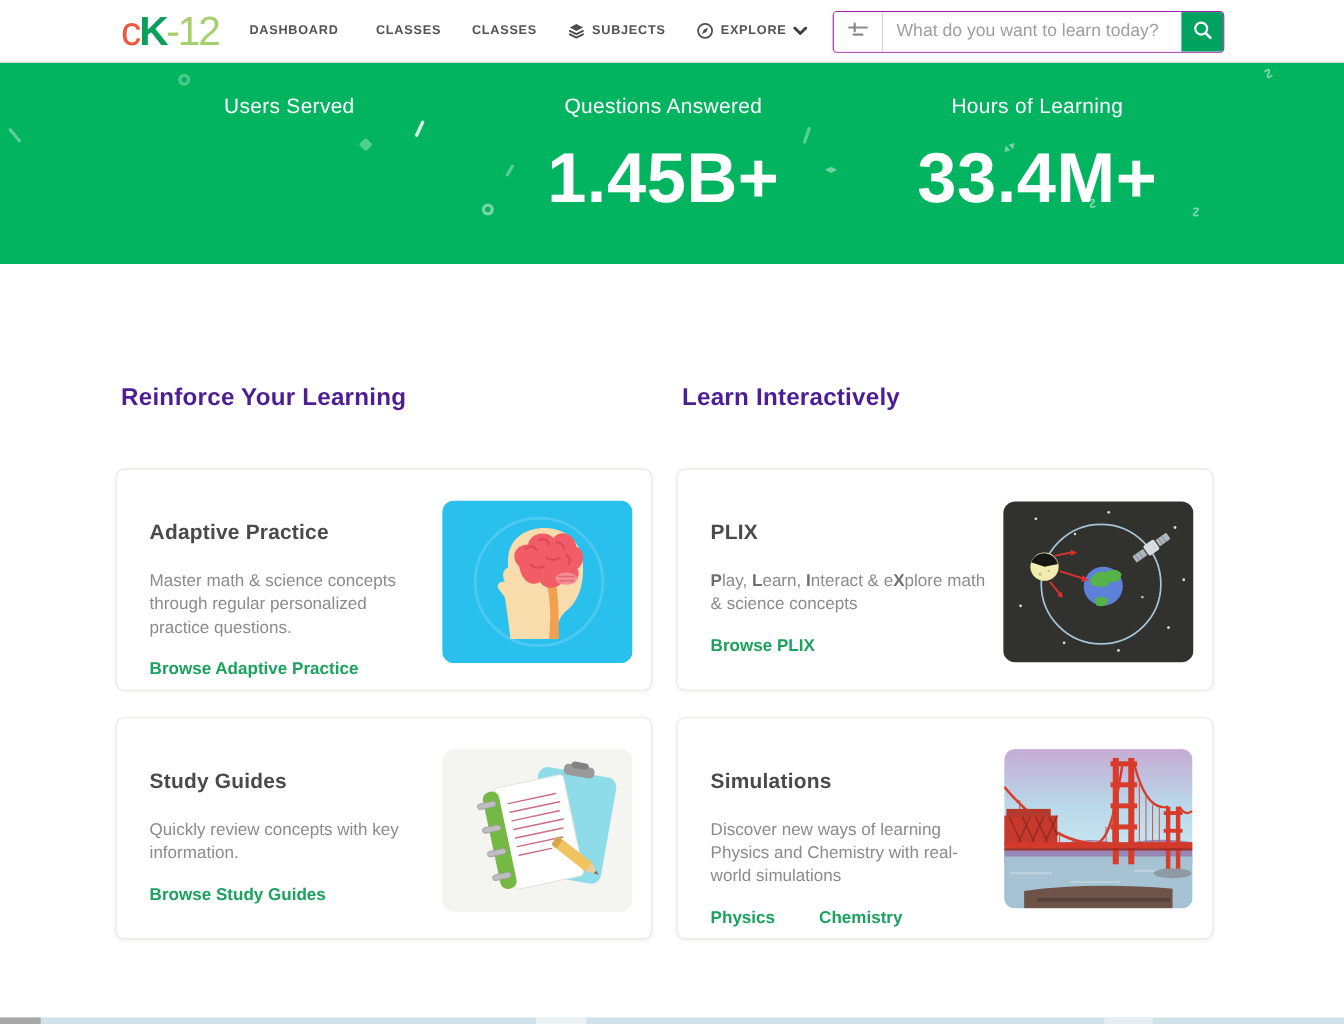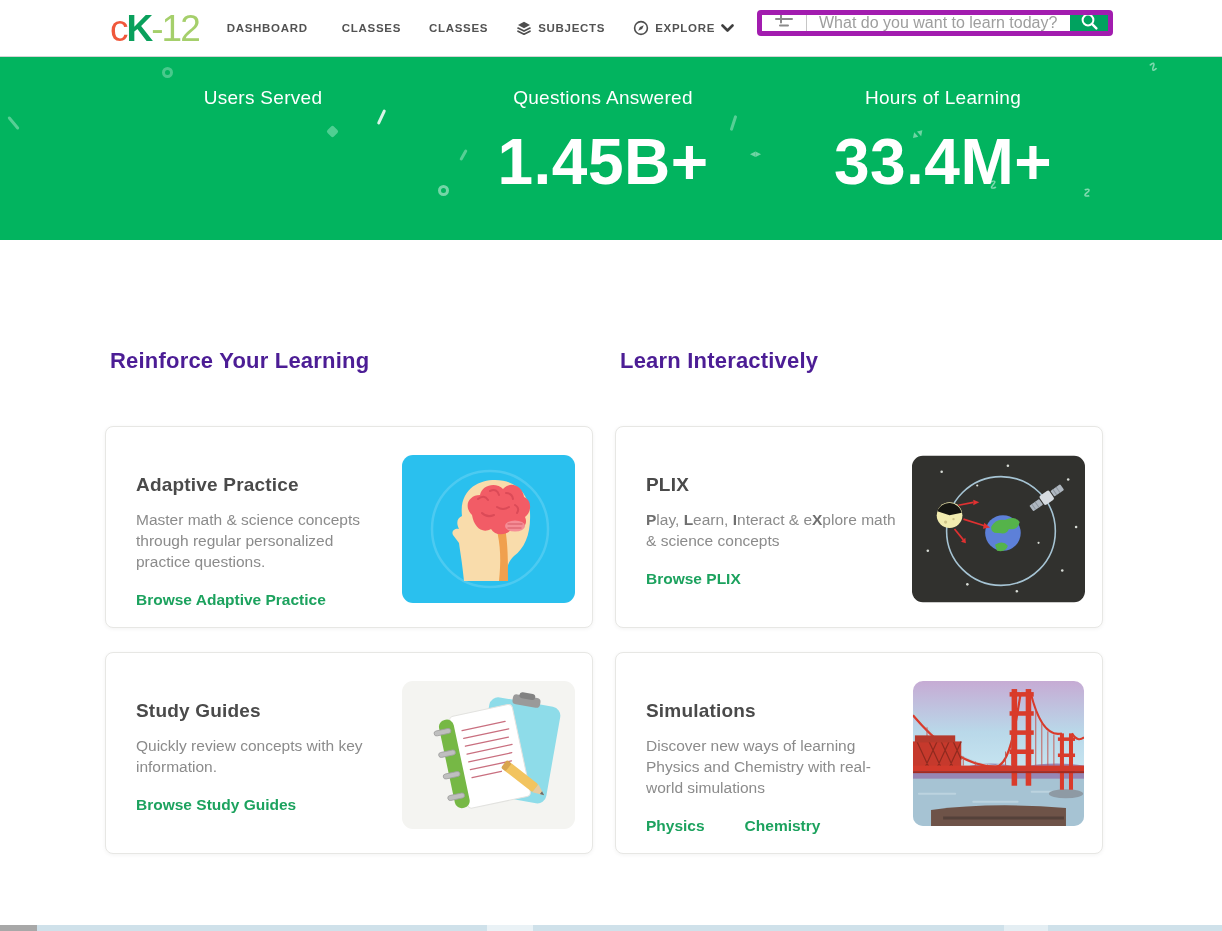--- a/index.html
+++ b/index.html
@@ -20,22 +20,22 @@
   .logo .l-k { color:#0aa05c; font-weight:700; }
   .logo .l-12 { color:#a5cf6b; }
   .nav { display:flex; margin-left:14px; }
   .nav-item {
     display:flex; align-items:center; gap:6px; padding:10px 14px;
     font-size:11.5px; font-weight:700; letter-spacing:.7px; color:#525252; cursor:pointer;
   }
   .nav-item:nth-child(1){ padding-right:20px; }
   .nav-item svg { display:block; }
   .search {
-    position:absolute; right:109px; top:10px; width:356px; height:26px;
-    border:5px solid #a21caf; border-radius:4px; background:#fff;
+    position:absolute; right:109px; top:10px; width:356px; height:38px;
+    border:1px solid #a21caf; border-radius:4px; background:#fff;
     display:flex; align-items:stretch; overflow:hidden;
   }
   .filter-btn { width:45px; border-right:1px solid #c6c6c6; display:flex; align-items:center; justify-content:center; cursor:pointer; background:#fff; }
   .search-input { flex:1; border:none; outline:none; padding:0 12px; font-size:16px; color:#6d6d6d; font-family:"Liberation Sans",sans-serif; }
   .search-input::placeholder { color:#9e9e9e; }
   .search-btn { width:38px; background:#00a25f; border:none; display:flex; align-items:center; justify-content:center; cursor:pointer; }
 
   
   .banner { height:183px; background:#02b45f; position:relative; overflow:hidden; }
   .stats-row { display:flex; padding:30px 0 0 93px; position:relative; z-index:2; }
@@ -54,21 +54,21 @@
   
   .content { width:1000px; margin:108px 0 0 105px; }
   .col-headings { display:flex; gap:22px; }
   .col-headings h2 { width:488px; padding-left:5px; font-size:22px; font-weight:700; color:#4c1d95; letter-spacing:.2px; }
   .cards-grid { display:grid; grid-template-columns:488px 488px; column-gap:22px; row-gap:24px; margin-top:52px; }
   .card {
     position:relative; height:202px; background:#fff; border:1px solid #e7e7e4;
     border-radius:8px; box-shadow:0 1px 4px rgba(0,0,0,.05); padding:47px 0 0 30px;
   }
   .card-title { font-size:19px; font-weight:700; color:#4a4a4a; letter-spacing:.2px; }
-  .card-desc { margin-top:13px; width:252px; font-size:15.5px; line-height:1.36; color:#8b8b8b; }
+  .card-desc { margin-top:22px; width:252px; font-size:15.5px; line-height:1.36; color:#8b8b8b; }
   .card-desc .seg-b { font-weight:700; color:#6f6f6f; }
   .card-link { display:inline-block; margin-top:19px; font-size:15.5px; font-weight:700; color:#1ca25e; cursor:pointer; text-decoration:none; }
   .card-links { display:flex; gap:40px; margin-top:19px; }
   .card-links .card-link { margin-top:0; }
   .card-illus { position:absolute; top:28px; right:17px; width:173px; height:148px; }
   .card-illus svg { display:block; }
 
   
   .footer-strip { position:absolute; left:0; bottom:0; width:1222px; height:6px; background:#cfe1ea; }
   .fs-seg { position:absolute; top:0; height:6px; }

